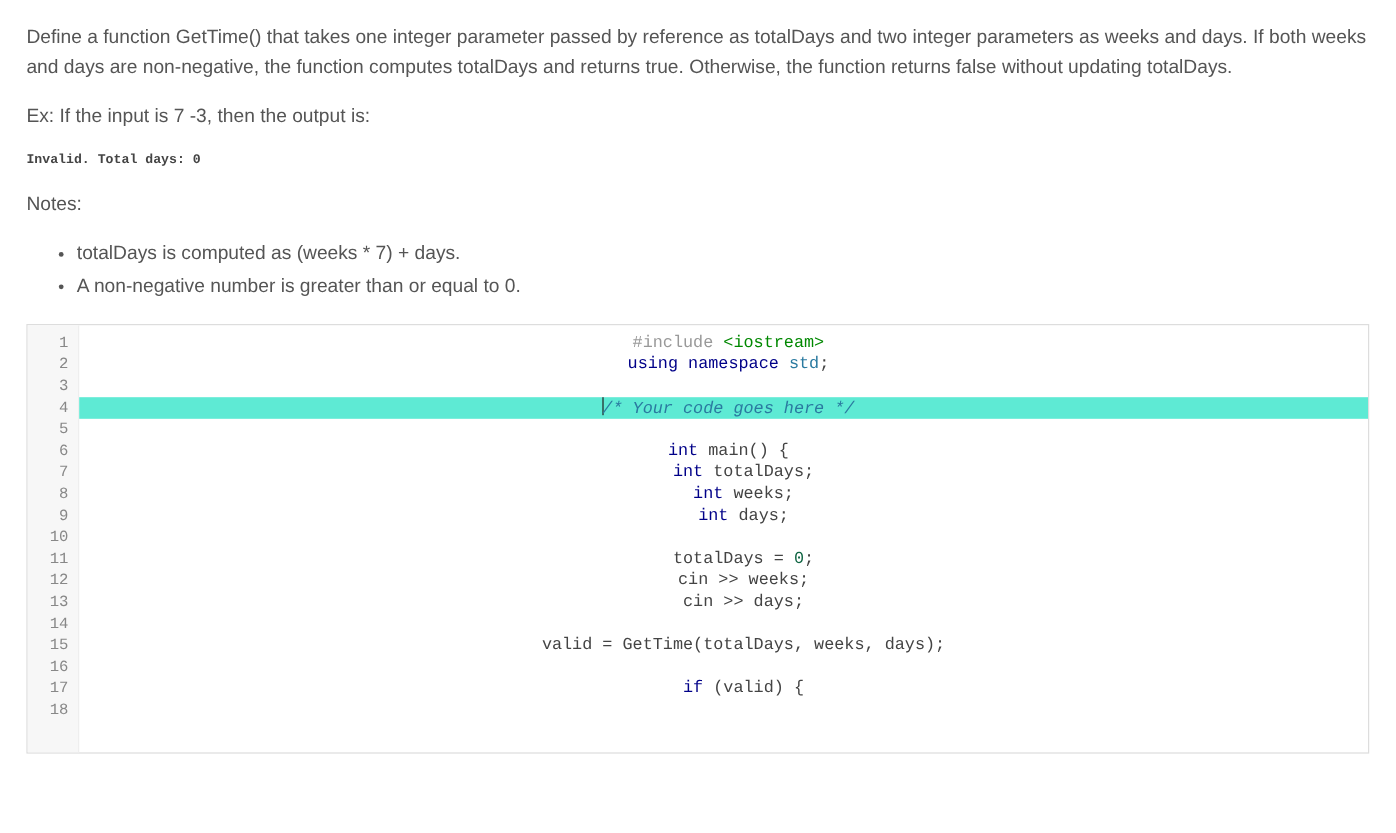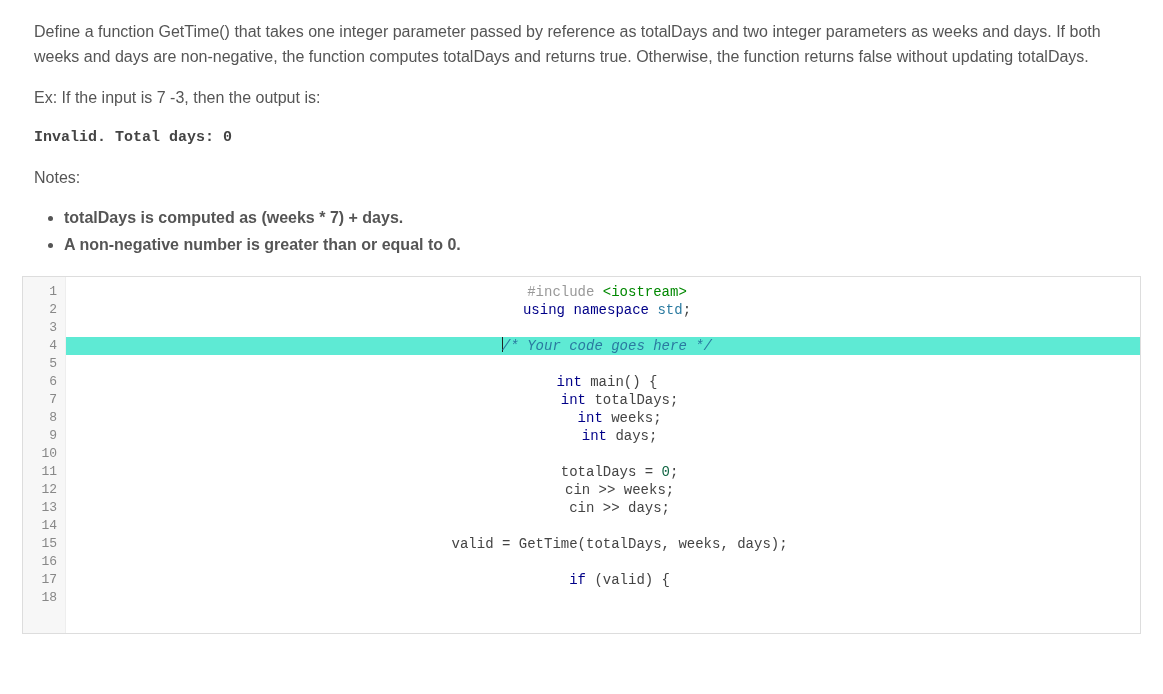--- a/index.html
+++ b/index.html
@@ -10,36 +10,35 @@
     font-size: 16px;
     background: #fff;
     width: 1163px;
     box-sizing: border-box;
   }
   .prompt-text {
     line-height: 1.55;
     color: #555;
   }
   .prompt-text p {
-    margin: 0 0 16px 12px;
+    margin: 0 0 16px 0;
   }
   .mono {
     font-family: "Courier New", Consolas, monospace;
     color: #444;
     font-weight: 600;
-    font-size: 15px;
+    font-size: 11px;
   }
   ul.notes-list {
     margin: 0 0 18px 0;
     padding-left: 42px;
   }
   ul.notes-list li {
     margin: 2px 0;
     line-height: 1.55;
-    font-weight: bold;
   }
   .editor-wrap {
     border: 1px solid #ddd;
     background: #fff;
     height: 356px;
     overflow-y: scroll;
     position: relative;
     font-family: Consolas, "Courier New", monospace;
     font-size: 14px;
   }

